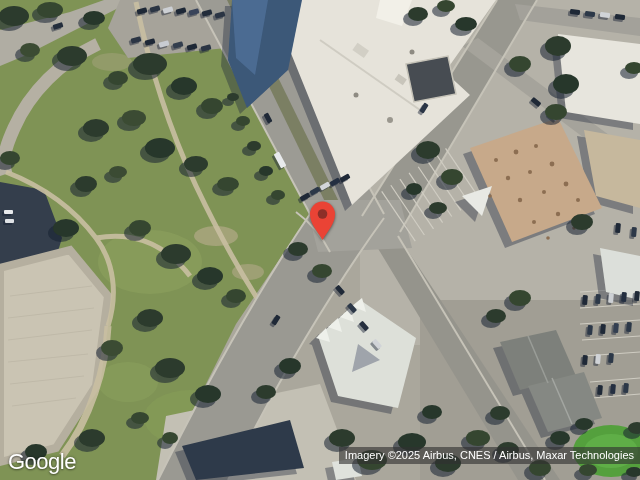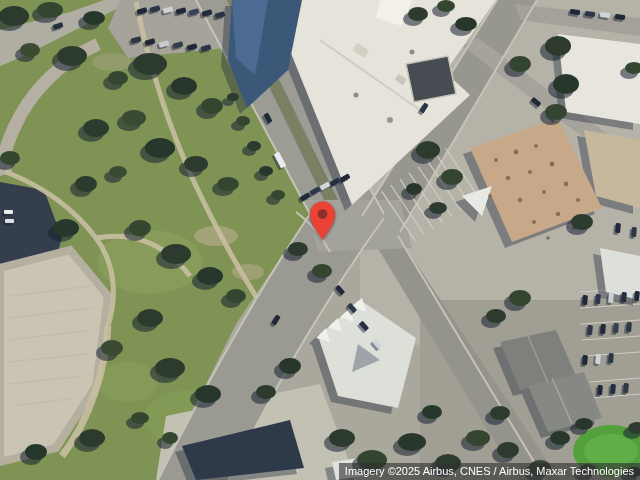--- a/index.html
+++ b/index.html
@@ -13,21 +13,21 @@
   .shadow-sm{filter:drop-shadow(-5px 5px 0 rgba(22,32,50,.55));}
   .shadow-car{filter:drop-shadow(-2px 2px 0 rgba(22,32,50,.45));}
   .marker{filter:drop-shadow(0 1px 1.5px rgba(0,0,0,.5));}
   .google-logo{
     position:absolute;left:8px;bottom:5px;z-index:5;
     color:#fff;font-size:22px;font-weight:500;letter-spacing:-.5px;
     text-shadow:0 0 3px rgba(0,0,0,.45), 0 1px 2px rgba(0,0,0,.35);
     cursor:pointer;user-select:none;
   }
   .attribution{
-    position:absolute;right:0;bottom:0;z-index:5;height:17px;line-height:17px;
+    position:absolute;right:0;bottom:16px;z-index:5;height:17px;line-height:17px;
     padding:0 6px;background:rgba(48,48,48,.62);color:#fff;font-size:11px;
     white-space:nowrap;
   }
 </style>
 </head>
 <body>
 
 <div class="stage">
   <svg viewBox="0 0 640 480" width="640" height="480" aria-hidden="true">
     <defs>
@@ -294,14 +294,15 @@
       <ellipse cx="588" cy="470" rx="9" ry="6" fill="#354630"></ellipse>
       <ellipse cx="634" cy="472" rx="8" ry="5" fill="#27372b"></ellipse>
     </g>
 
     <g class="marker">
       <path d="M322.5,240 C316,229 310,223.5 310,214 a12.5,12.5 0 1,1 25,0 c0,9.5 -6,15 -12.5,26 z" fill="#EA4335"></path>
       <circle cx="322.5" cy="214" r="4.8" fill="#8C2F28"></circle>
     </g>
   </svg>
 
+  <div class="google-logo">Google</div>
   <div class="attribution">Imagery ©2025 Airbus, CNES / Airbus, Maxar Technologies</div>
 </div>
 
 </body></html>

